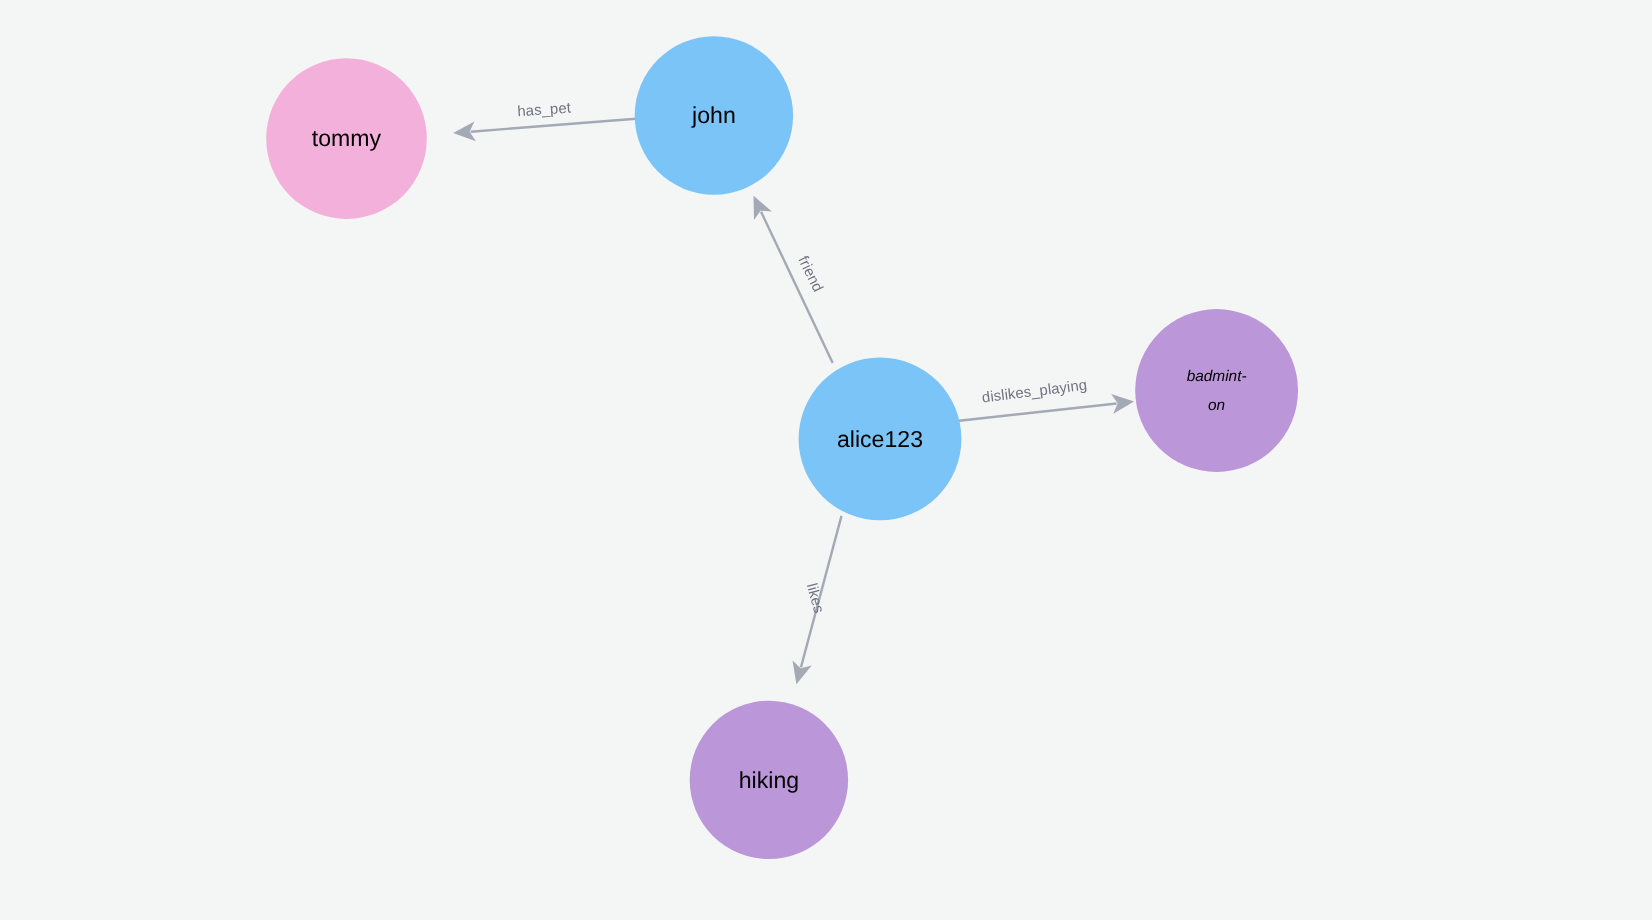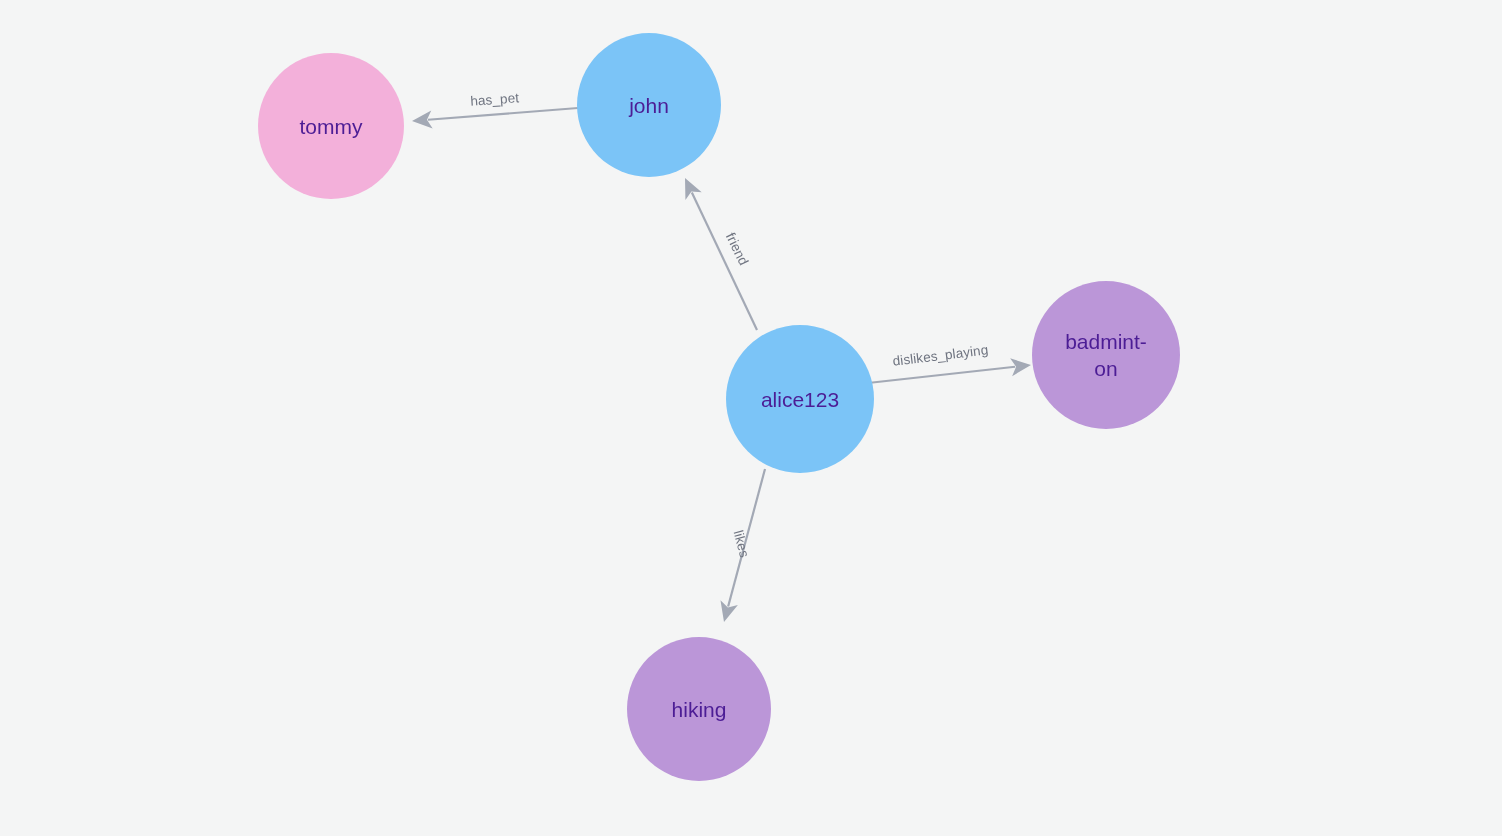--- a/index.html
+++ b/index.html
@@ -44,32 +44,33 @@
   .node {
     position: absolute;
     border-radius: 50%;
     display: flex;
     align-items: center;
     justify-content: center;
     box-sizing: border-box;
     text-align: center;
   }
   .node-label {
-    color: #4c1d95;
+    color: #000000;
     font-family: "Liberation Sans", sans-serif;
     font-size: 21px;
     line-height: 25px;
     text-align: center;
     padding: 0 6px;
     word-break: break-word;
     pointer-events: none;
   }
   .node-label.two-line {
-    font-size: 21px;
+    font-size: 14px;
     line-height: 27px;
+    font-style: italic;
   }
 </style>
 </head>
 <body>
 
 <div id="graph-canvas">
 
   <svg id="edge-layer" width="1502" height="836" viewBox="0 0 1502 836" xmlns="http://www.w3.org/2000/svg">
       <g>
         <line class="edge-line" x1="578" y1="108" x2="427.9511608075747" y2="119.75081270784054"></line>
@@ -87,21 +88,21 @@
         <text class="edge-label" x="941" y="360" text-anchor="middle" transform="rotate(-7,941,360)">dislikes_playing</text>
       </g>
       <g>
         <line class="edge-line" x1="765" y1="469" x2="728.1414603586118" y2="606.5452820763999"></line>
         <polygon class="edge-head" points="724,622 720.4835466162397,600.3520311437807 727.8826190861985,607.5112019466249 737.8701042802898,605.011174047219"></polygon>
         <text class="edge-label" x="737" y="545" text-anchor="middle" transform="rotate(75,737,545)">likes</text>
       </g>
     </svg>
 
   <div id="node-layer">
-      <div class="node" style="left: 258px; top: 53px; width: 146px; height: 146px; background: rgb(243, 176, 218);">
+      <div class="node" style="left: 242px; top: 53px; width: 146px; height: 146px; background: rgb(243, 176, 218);">
         <div class="node-label">tommy</div>
       </div>
       <div class="node" style="left: 577px; top: 33px; width: 144px; height: 144px; background: rgb(123, 196, 247);">
         <div class="node-label">john</div>
       </div>
       <div class="node" style="left: 726px; top: 325px; width: 148px; height: 148px; background: rgb(123, 196, 247);">
         <div class="node-label">alice123</div>
       </div>
       <div class="node" style="left: 1032px; top: 281px; width: 148px; height: 148px; background: rgb(187, 150, 216);">
         <div class="node-label two-line">badmint-<br>on</div>

